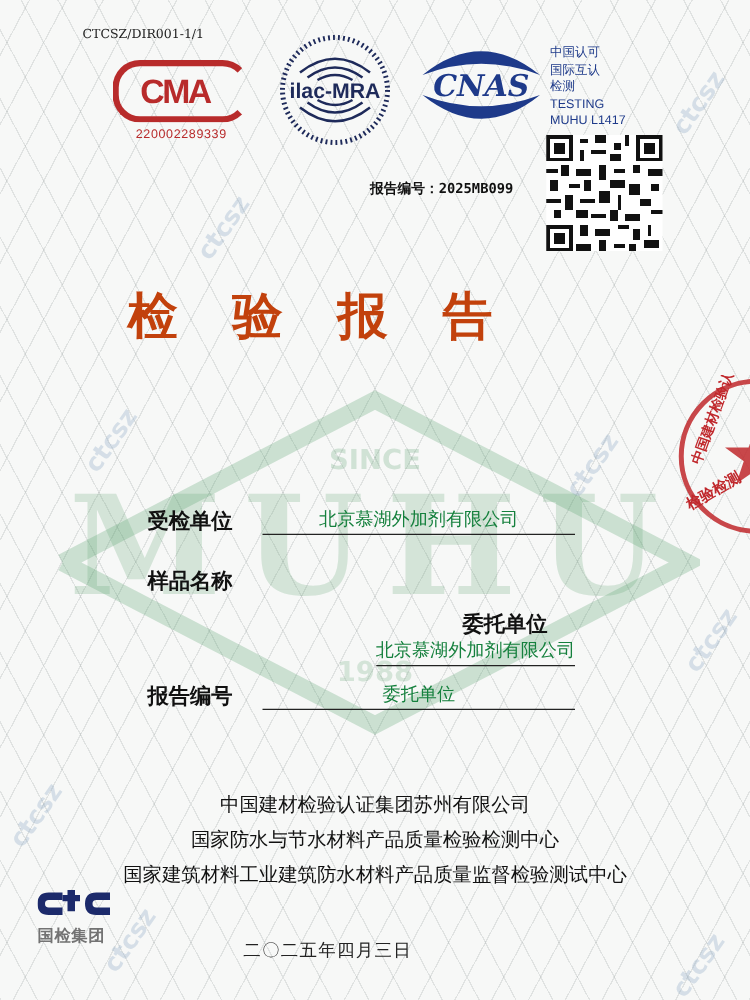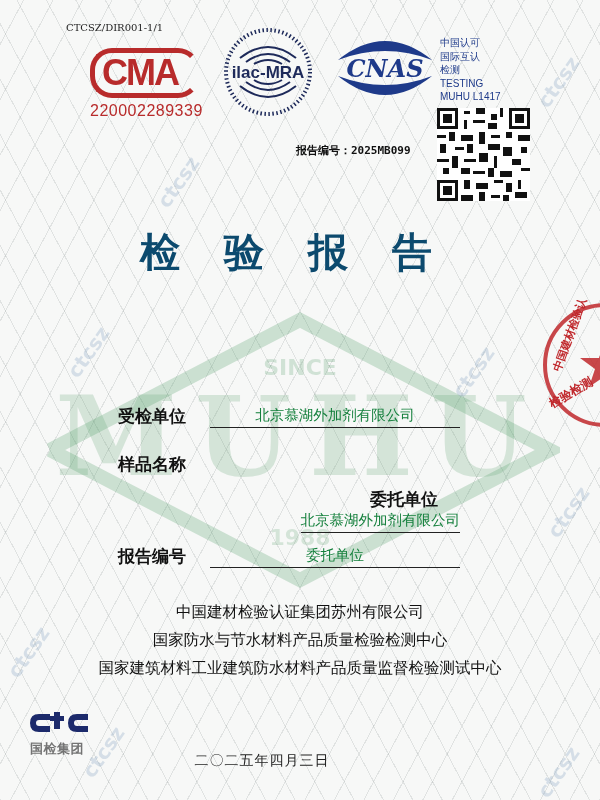--- a/index.html
+++ b/index.html
@@ -21,41 +21,41 @@
   .wm-text {
     position:absolute; color:rgba(150,175,200,0.35); font-weight:bold; font-size:20px;
     transform:rotate(-55deg); font-family:"DejaVu Sans", sans-serif; pointer-events:none;
   }
   .abs { position:absolute; }
   .doc-code { left:66px; top:22px; font-family:"DejaVu Serif", serif; font-size:10px; color:#222; }
   .cma { left:90px; top:48px; width:110px; }
   .cma-box {
     height:40px; border:5px solid #b82b2b; border-right-color:transparent;
     border-radius:22px; display:flex; align-items:center; justify-content:center;
-    font-family:"Liberation Sans", sans-serif; font-weight:bold; font-size:36px; color:#b82b2b;
+    font-family:"Liberation Sans", sans-serif; font-weight:bold; font-size:27px; color:#b82b2b;
     letter-spacing:2px;
   }
-  .cma-num { text-align:center; font-family:"Liberation Sans", sans-serif; font-size:16px; color:#b82b2b; margin-top:4px; letter-spacing:0.5px; }
+  .cma-num { text-align:center; font-family:"Liberation Sans", sans-serif; font-size:10px; color:#b82b2b; margin-top:4px; letter-spacing:0.5px; }
   .ilac { left:222px; top:26px; width:92px; height:92px; }
   .cnas { left:330px; top:30px; width:110px; height:74px; }
   .cnas-side { left:440px; top:36px; font-size:10px; line-height:13.5px; color:#1e3a8a; font-family:"Liberation Sans", sans-serif; }
   .qr { left:437px; top:108px; width:93px; height:93px; }
   .report-no { left:296px; top:143px; font-size:11px; font-weight:bold; color:#111; font-family:"DejaVu Sans Mono", monospace; }
   .title {
     left:0; width:496px; top:225px; text-align:center;
     font-family:"DejaVu Serif", serif; font-weight:bold; font-size:40px; letter-spacing:44px;
-    text-indent:44px; color:#0c4a6e;padding-left:38px;
+    text-indent:44px; color:#c2410c;
   }
   .field-row { left:118px; width:342px; height:30px; display:flex; align-items:flex-end; }
   .field-label { font-weight:bold; font-size:17px; width:90px; white-space:nowrap; color:#111; }
   .field-value {
     flex:1; border-bottom:1.2px solid #222; text-align:center; font-size:14.5px;
     font-family:Liberation Mono, monospace; padding-bottom:2px; color:#15803d; margin-left:2px;
   }
-  .org { left:0; width:600px; text-align:center; font-size:15.5px; color:#111; }
+  .org { left:0; width:600px; text-align:center; font-size:15.5px; color:#111;margin-top:32px; }
   .ctc { left:30px; top:712px; width:62px; }
   .ctc-name { font-weight:bold; font-size:13px; color:#737373; margin-top:2px; letter-spacing:0.5px; }
   .date { left:0; width:524px; top:752px; text-align:center; font-size:14px; font-family:"DejaVu Serif", serif; color:#222; letter-spacing:1px; }
   .seal { left:540px; top:300px; width:130px; height:130px; }
 </style>
 </head>
 <body>
 
 <div class="bg-pattern"></div>
 

